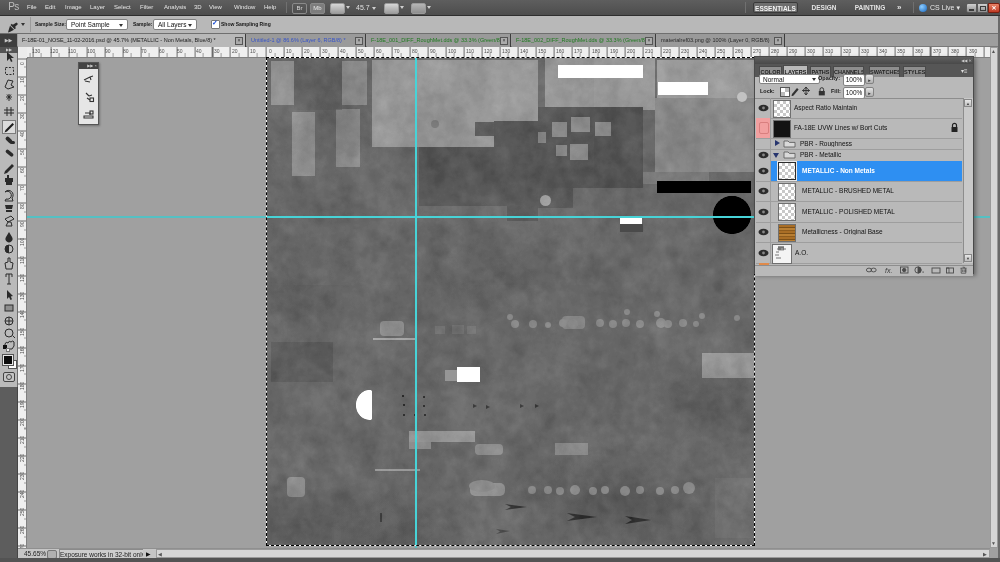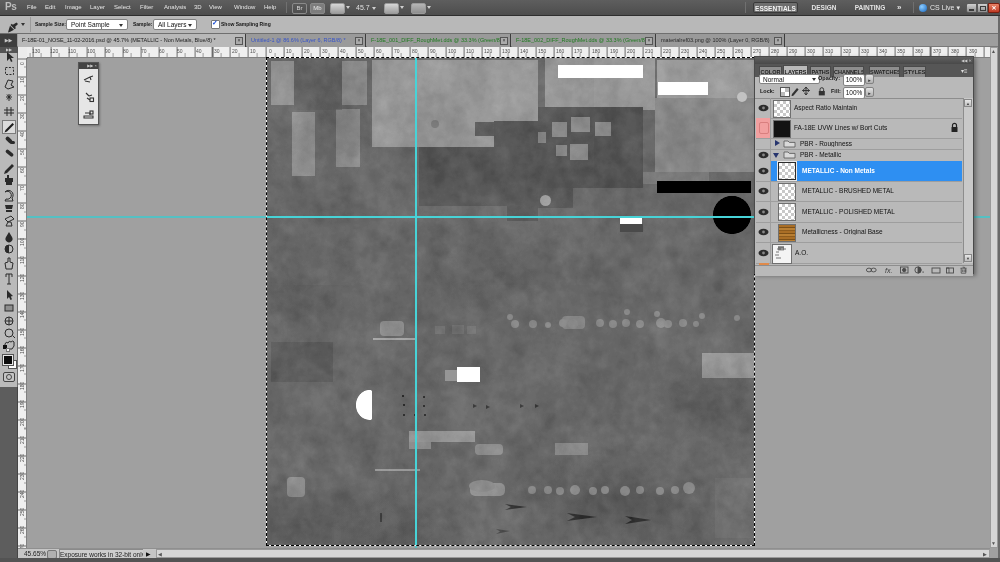--- a/index.html
+++ b/index.html
@@ -13,21 +13,21 @@
     background-image:linear-gradient(45deg,#c8c8c8 25%,transparent 25%,transparent 75%,#c8c8c8 75%),
                      linear-gradient(45deg,#c8c8c8 25%,transparent 25%,transparent 75%,#c8c8c8 75%);
     background-size:6px 6px;background-position:0 0,3px 3px;}
 </style>
 </head>
 <body>
 <div id="app">
 
 <div class="abs" style="left:0;top:0;width:1000px;height:15px;background:linear-gradient(#5e5e5e,#4d4d4d);border-bottom:1px solid #2e2e2e;"></div>
 
-<div class="abs" style="left:5px;top:1px;width:17px;height:12px;color:#bdbdbd;font-size:10px;font-weight:bold;letter-spacing:-0.5px;">Ps</div>
+<div class="abs" style="left:5px;top:1px;width:17px;height:12px;color:#bdbdbd;font-size:10px;font-weight:normal;letter-spacing:-0.5px;text-align:center;">Ps</div>
 
 <div class="abs" style="left:0;top:0;width:290px;height:15px;color:#e6e6e6;font-size:6px;">
       <span class="abs" style="left:27px;top:4px;">File</span>
       <span class="abs" style="left:45px;top:4px;">Edit</span>
       <span class="abs" style="left:65px;top:4px;">Image</span>
       <span class="abs" style="left:90px;top:4px;">Layer</span>
       <span class="abs" style="left:114px;top:4px;">Select</span>
       <span class="abs" style="left:140px;top:4px;">Filter</span>
       <span class="abs" style="left:164px;top:4px;">Analysis</span>
       <span class="abs" style="left:194px;top:4px;">3D</span>

